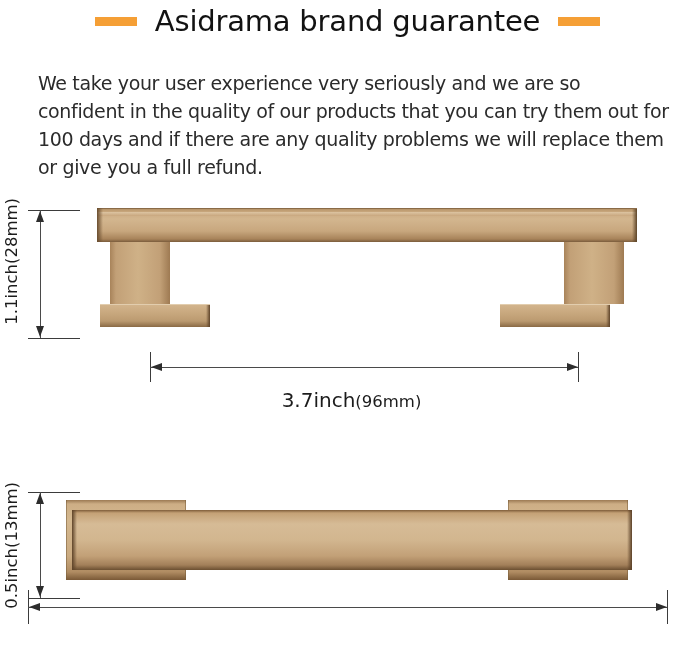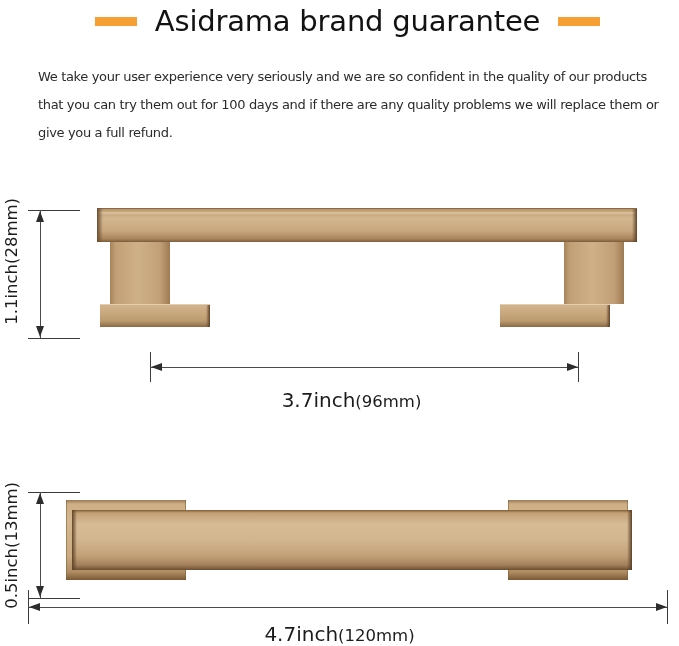--- a/index.html
+++ b/index.html
@@ -44,21 +44,21 @@
     line-height: 1;
     font-family: "DejaVu Sans", sans-serif;
   }
 
   
   .blurb {
     position: absolute;
     left: 38px;
     top: 50px;
     width: 634px;
-    font-size: 13px;
+    font-size: 19px;
     line-height: 28px;
     color: #2b2b2b;
     font-family: "DejaVu Sans", sans-serif;
     letter-spacing: -0.35px;
   }
 
   
   .figure { position: absolute; }
   #figure-front { left: 0; top: 180px; width: 679px; height: 235px; }
   #figure-top   { left: 0; top: 450px; width: 679px; height: 196px; }
@@ -300,16 +300,13 @@
     <div class="plate-plan plate-plan-right"></div>
     <div class="bar-plan"></div>
     <div class="bar-plan-cap-left"></div>
   </div>
 
   <div class="ext-line-v" style="left:28px; top:140px; height:34px;"></div>
   <div class="ext-line-v" style="left:667px; top:140px; height:34px;"></div>
   <div class="dim-line-h" style="left:28px; top:157px; width:639px;"></div>
   <div class="arrow arrow-left" style="left:29px; top:153px;"></div>
   <div class="arrow arrow-right" style="left:656px; top:153px;"></div>
-  <div class="dim-label-h" style="left:0; top:172px; width:679px;">
-    <span>4.7inch</span><span class="mm">(120mm)</span>
-  </div>
 </div>
 
 </body></html>

